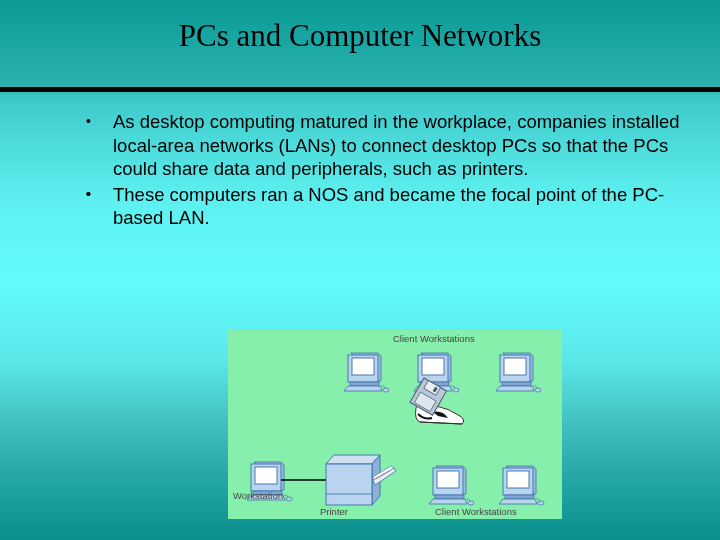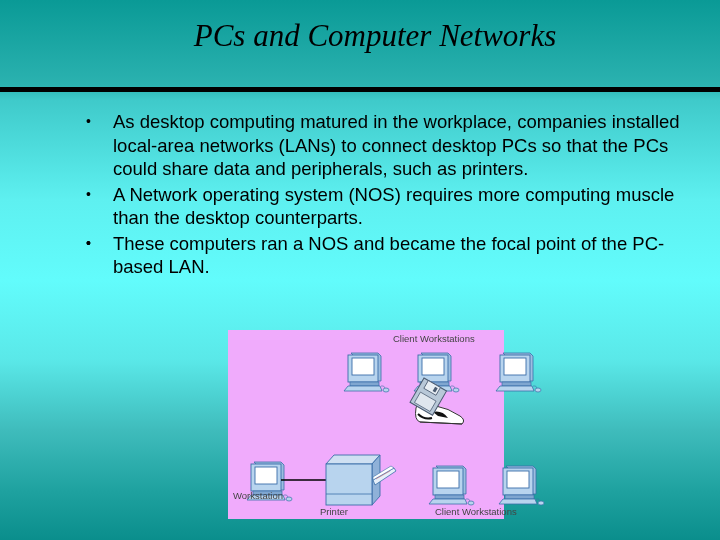--- a/index.html
+++ b/index.html
@@ -8,38 +8,38 @@
     background: linear-gradient(to bottom,
       #0a9a96 0px, #2bb2b0 85px, #3fcaca 100px, #5ef0f0 200px,
       #62fcfc 280px, #5ae8e8 360px, #3fbcbc 430px, #1fa2a0 490px, #0a8e8c 540px);
     font-family: "Liberation Sans", sans-serif;
   }
   .title {
     position: absolute; left: 0; top: 18px; width: 720px;
     text-align: center; font-family: "Liberation Serif", serif;
     font-size: 31px; color: #000; letter-spacing: 0px;
   }
-  .title span { position: relative; left: 15px; font-style: italic; }
+  .title span { position: relative; left: 0px; }
   .rule {
     position: absolute; left: 0; top: 87px; width: 720px; height: 5px; background: #000;
   }
   .bullets {
     position: absolute; left: 86px; top: 110px; width: 620px;
     list-style: none; margin: 0; padding: 0;
     font-size: 18.5px; line-height: 23.5px; color: #000;
   }
   .bullets li {
     position: relative; padding-left: 27px; margin-bottom: 2px;
   }
   .bullets li .dot {
     position: absolute; left: 0; top: 0; font-size: 14px;
   }
   .diagram {
-    position: absolute; left: 228px; top: 330px; width: 276px; height: 189px;
-    background: #f0abfc;
+    position: absolute; left: 228px; top: 330px; width: 334px; height: 189px;
+    background: #86efac;
   }
   .diagram svg { position: absolute; left: 0; top: 0; }
   .dlabel {
     position: absolute; font-size: 9.5px; color: #444; white-space: nowrap;
   }
 </style>
 </head>
 <body>
 
 <div class="title">
@@ -47,21 +47,20 @@
 </div>
 <div class="rule"></div>
 
 <ul class="bullets">
   <li>
     <span class="dot">•</span>
     <span>As desktop computing matured in the workplace, companies installed local-area networks (LANs) to connect desktop PCs so that the PCs could share data and peripherals, such as printers.</span>
   </li>
   <li>
     <span class="dot">•</span>
-    <span>A Network operating system (NOS) requires more computing muscle than the desktop counterparts.</span>
   </li>
   <li>
     <span class="dot">•</span>
   </li>
   <li>
     <span class="dot">•</span>
     <span>These computers ran a NOS and became the focal point of the PC-based LAN.</span>
   </li>
 </ul>
 

